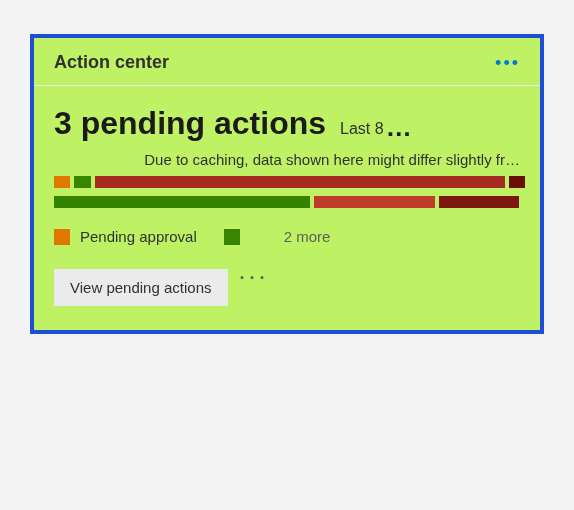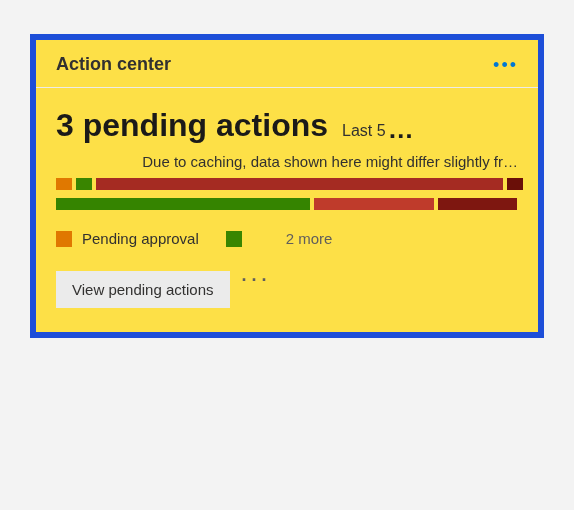--- a/index.html
+++ b/index.html
@@ -7,22 +7,22 @@
     margin: 0;
     background: #f3f3f3;
     font-family: "Segoe UI", -apple-system, BlinkMacSystemFont, sans-serif;
     color: #323130;
     width: 574px;
     height: 510px;
     overflow: hidden;
     padding: 34px 30px;
   }
   .card {
-    background: #fde047;
-    border: 6px solid #1d4ed8;
+    background: #bef264;
+    border: 4px solid #1d4ed8;
     width: 514px;
   }
   .card-header {
     display: flex;
     align-items: center;
     justify-content: space-between;
     padding: 14px 20px 12px 20px;
     border-bottom: 1px solid #edebe9;
   }
   .card-header-title {
@@ -143,21 +143,21 @@
   <div class="card-header">
     <div class="card-header-title">Action center</div>
     <div class="more-icon">•••</div>
   </div>
 
   <div class="card-body">
 
     <div class="title-row">
       <div class="main-title">3 pending actions</div>
       <div class="subtitle-range">
-        <span>Last 5</span>
+        <span>Last 8</span>
         <span class="ellipsis-big">…</span>
       </div>
     </div>
 
     <div class="caption">Due to caching, data shown here might differ slightly fr…</div>
 
     <div class="bar" id="bar-mailboxes">
         <div class="seg" style="background: rgb(224, 120, 0); flex: 0 0 3.5%;"></div>
         <div class="seg" style="background: rgb(57, 133, 0); flex: 0 0 3.5%;"></div>
         <div class="seg" style="background: rgb(165, 43, 34); flex: 0 0 88%;"></div>

